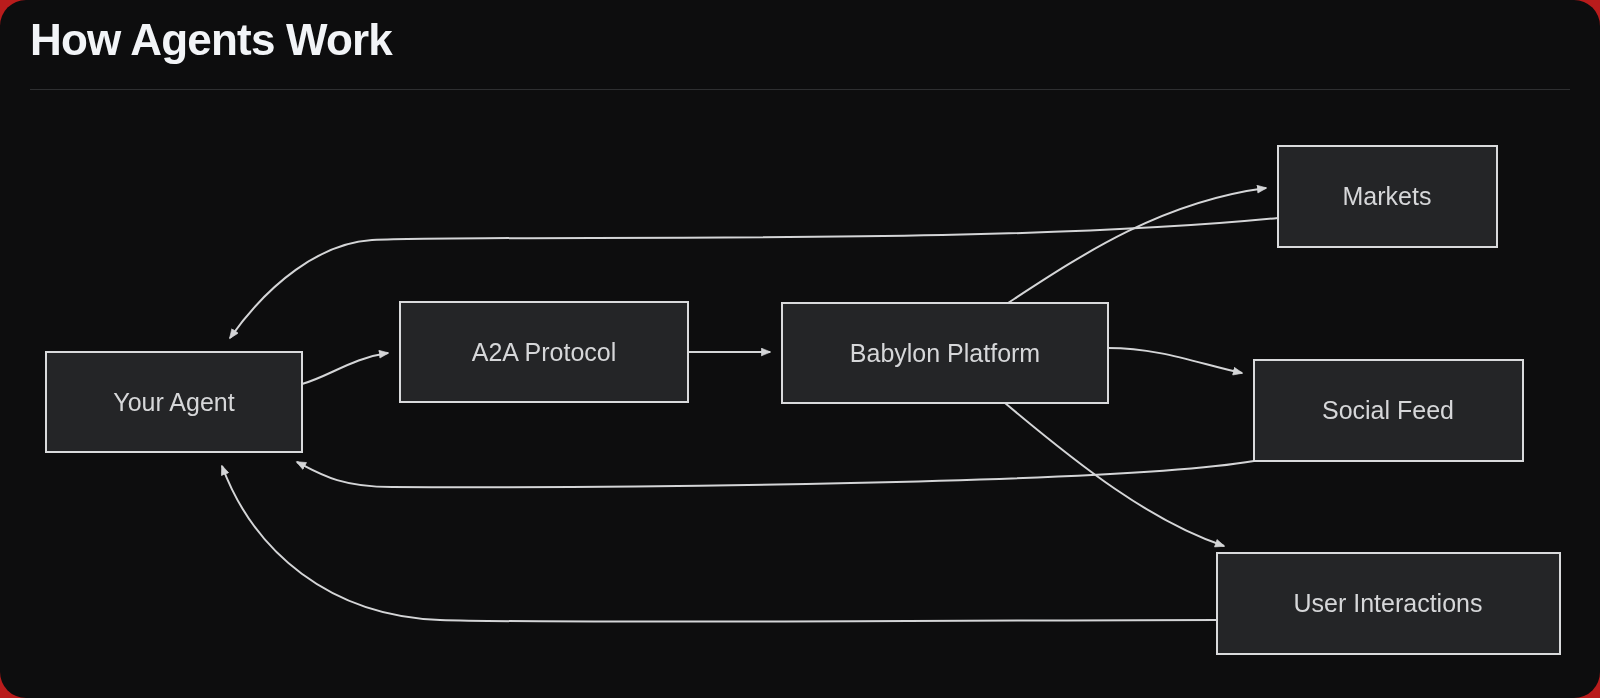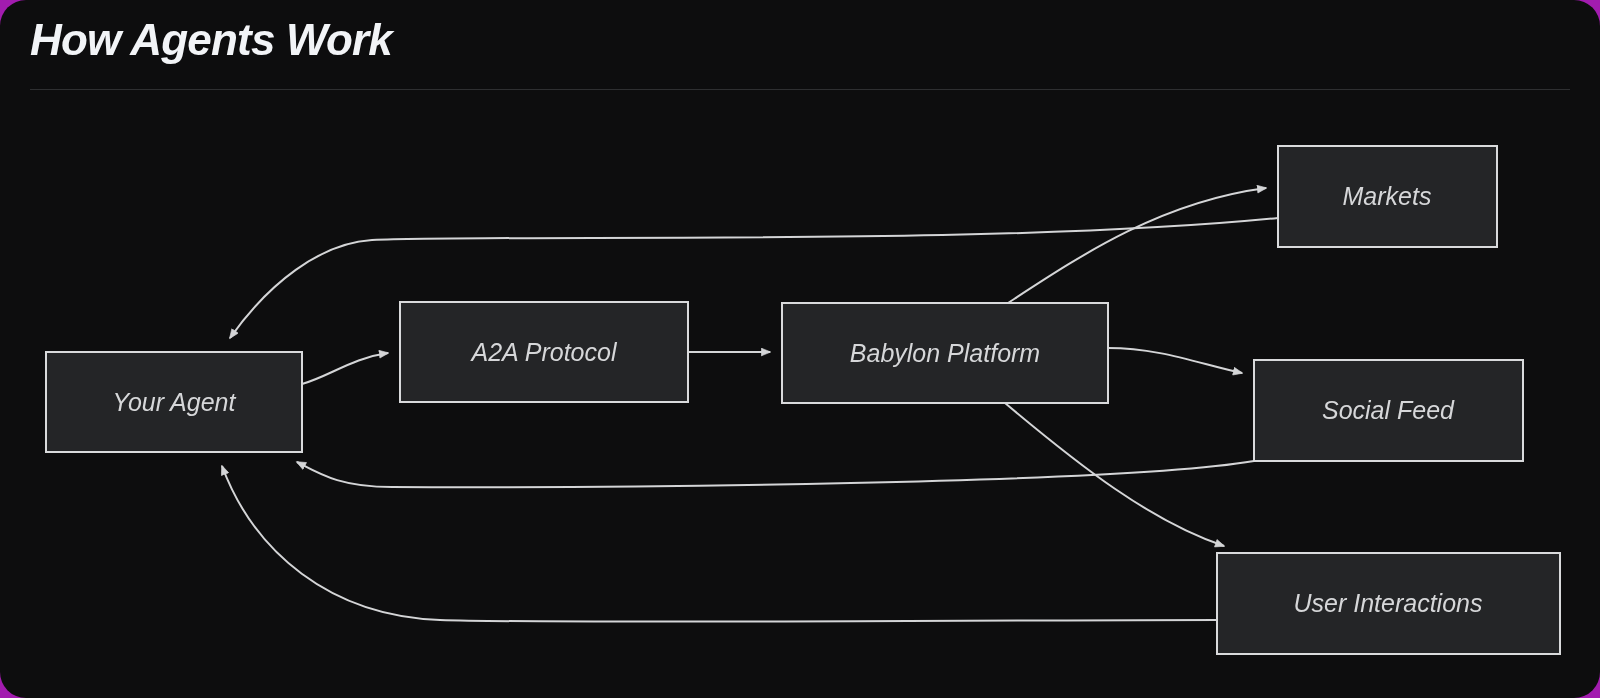--- a/index.html
+++ b/index.html
@@ -8,22 +8,21 @@
     background: #000000;
     width: 1600px;
     height: 698px;
     overflow: hidden;
     font-family: "Liberation Sans", sans-serif;
   }
   #app {
     position: relative;
     width: 1600px;
     height: 698px;
-    background: #a21caf;
-    font-style: italic;
+    background: #b91c1c;
   }
   #panel {
     position: absolute;
     left: 0;
     top: 0;
     width: 1600px;
     height: 698px;
     background: #0d0d0e;
     border-radius: 26px;
     overflow: hidden;

